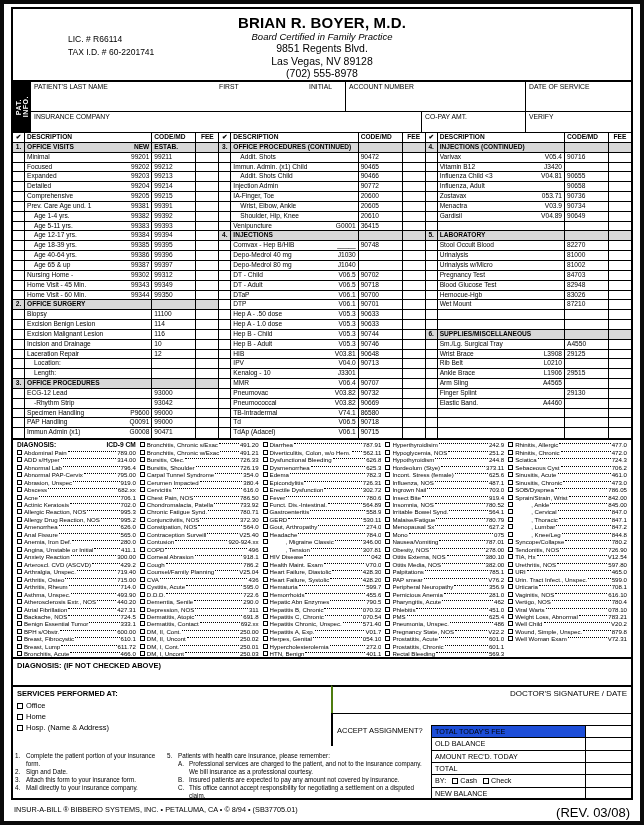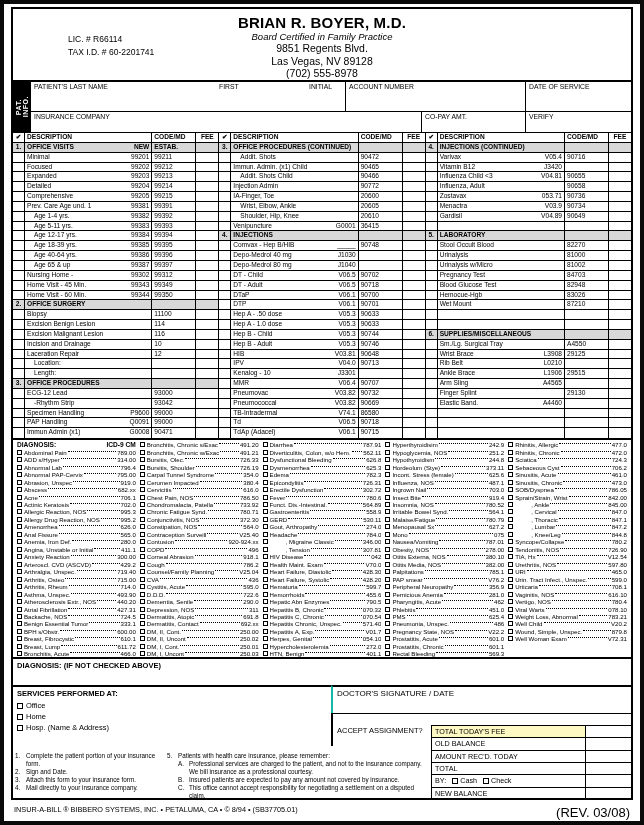--- a/index.html
+++ b/index.html
@@ -65,28 +65,28 @@
   .banner { position:absolute; left:0; top:728px; width:415px; height:13px; background:#000; color:#fff; font-weight:bold; font-size:7.2px; text-align:center; line-height:13px; letter-spacing:0.2px; }
   .instr { position:absolute; left:0; top:741px; width:415px; height:50px; display:flex; font-size:6.3px; line-height:8px; padding:2px 2px 0 2px; }
   .instr-col1 { width:152px; flex:none; padding-right:4px; }
   .instr-col2 { flex:1; }
   .instr-item { display:flex; }
   .instr-num { width:11px; flex:none; }
   .instr-sub { padding-left:11px; }
   .instr-sub .instr-num { width:11px; }
 
   
-  .sigbox { position:absolute; left:318px; right:0; top:676px; height:28px; border-top:2px solid #000; border-left:2px solid #14b8a6; font-size:8px; padding:2px 4px; }
+  .sigbox { position:absolute; left:318px; right:0; top:676px; height:28px; border-top:2px solid #000; border-left:2px solid #4d7c0f; font-size:8px; padding:2px 4px;text-align:right; }
   .accept { position:absolute; left:318px; right:0; top:704px; height:12px; border-top:1px solid #000; border-left:2px solid #000; font-size:7.5px; display:flex; align-items:center; padding:16px 4px; }
   .accept .opt-box { margin-left:8px; }
   .feetable { position:absolute; left:418px; right:0; top:716px; height:75px; border-top:1px solid #000; border-left:1px solid #000; display:flex; flex-direction:column; }
   .fee-row { display:flex; height:12.5px; border-bottom:1px solid #000; font-size:7.2px; }
   .fee-row:last-child { border-bottom:none; }
   .fee-label { flex:1; padding:1px 3px; display:flex; align-items:center; white-space:nowrap; overflow:hidden; }
-  .fee-label.gray { background:#fef9c3;text-align:center; }
+  .fee-label.gray { background:#1d4ed8;text-align:center; }
   .fee-value { width:46px; border-left:1px solid #000; flex:none; }
   .fee-label .opt-box { margin:0 2px 0 6px; }
 
   
   .footer-left { position:absolute; left:14px; top:805px; font-size:7.3px; }
   .footer-right { position:absolute; right:14px; top:805px; font-size:13px; }
 </style>
 </head>
 <body>
 

